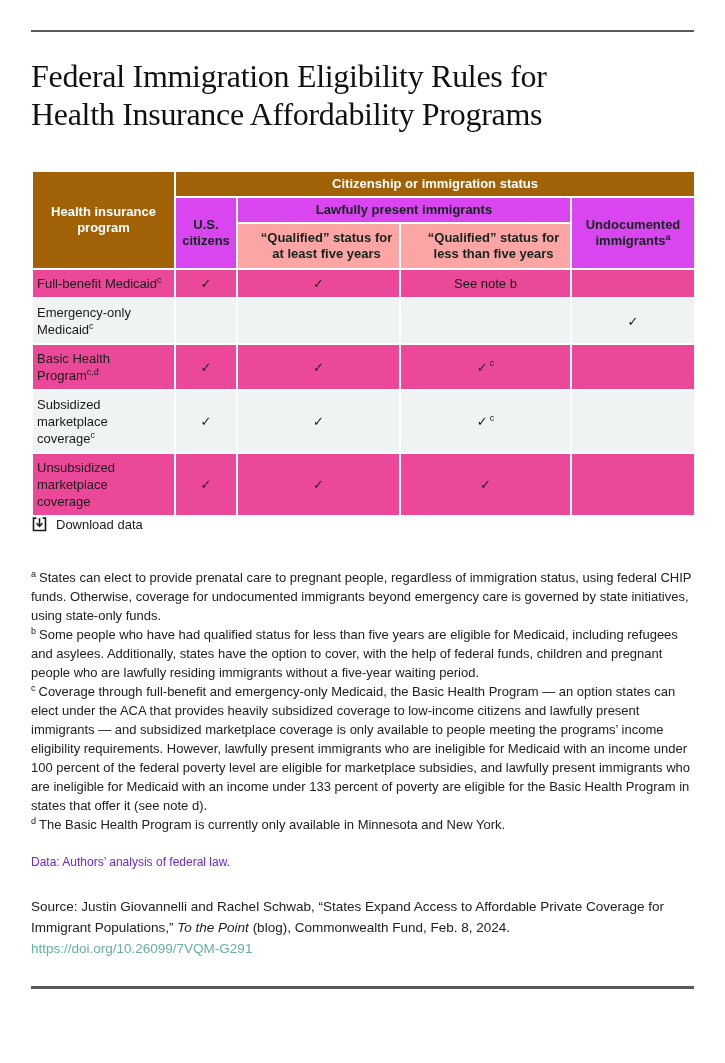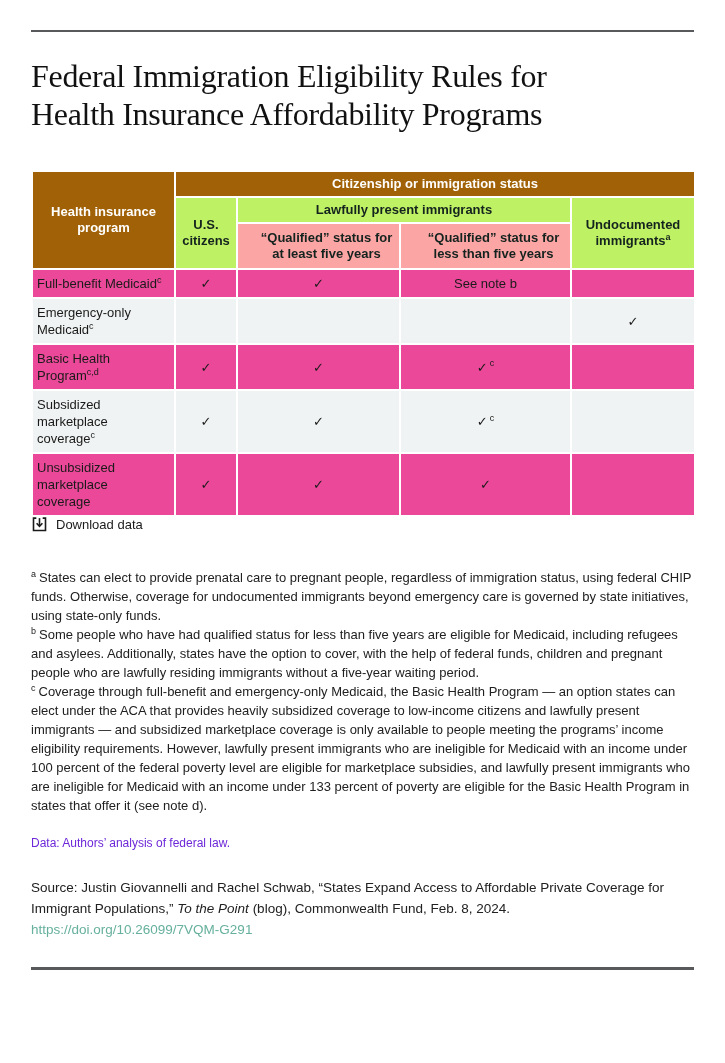--- a/index.html
+++ b/index.html
@@ -35,21 +35,21 @@
   table.elig th, table.elig td { border: 2px solid #ffffff; }
   thead th {
     font-size: 13px; font-weight: bold;
     text-align: center; vertical-align: middle;
     padding: 2px 5px; line-height: 16px;
   }
   thead tr:nth-child(1) { height: 26px; }
   thead tr:nth-child(2) { height: 26px; }
   thead tr:nth-child(3) { height: 46px; }
   .h-dark  { background: #a16207; color: #ffffff; }
-  .h-med   { background: #bef264; color: #15231e; }
+  .h-med   { background: #d946ef; color: #15231e; }
   .h-light { background: #fca5a5; color: #15231e; padding-left: 21px; }
 
   tbody td {
     font-size: 13px; line-height: 17px;
     text-align: center; vertical-align: middle;
     padding: 5px 4px; background: #ec4899;
   }
   tbody td.prog { text-align: left; padding-left: 4px; }
   tbody tr:nth-child(even) td { background: #f0f3f3; }
 
@@ -153,20 +153,21 @@
       <path d="M8 1.2 V9.4" fill="none" stroke="#1a1a1a" stroke-width="1.7"></path>
       <path d="M4.9 6.6 L8 9.9 L11.1 6.6" fill="none" stroke="#1a1a1a" stroke-width="1.7"></path>
     </svg>
     <span>Download data</span>
   </div>
 
   <div class="notes">
     <div class="note"><sup>a</sup><span>States can elect to provide prenatal care to pregnant people, regardless of immigration status, using federal CHIP funds. Otherwise, coverage for undocumented immigrants beyond emergency care is governed by state initiatives, using state-only funds.</span></div>
     <div class="note"><sup>b</sup><span>Some people who have had qualified status for less than five years are eligible for Medicaid, including refugees and asylees. Additionally, states have the option to cover, with the help of federal funds, children and pregnant people who are lawfully residing immigrants without a five-year waiting period.</span></div>
     <div class="note"><sup>c</sup><span>Coverage through full-benefit and emergency-only Medicaid, the Basic Health Program — an option states can elect under the ACA that provides heavily subsidized coverage to low-income citizens and lawfully present immigrants — and subsidized marketplace coverage is only available to people meeting the programs’ income eligibility requirements. However, lawfully present immigrants who are ineligible for Medicaid with an income under 100 percent of the federal poverty level are eligible for marketplace subsidies, and lawfully present immigrants who are ineligible for Medicaid with an income under 133 percent of poverty are eligible for the Basic Health Program in states that offer it (see note d).</span></div>
+    <div class="note"><sup>d</sup><span>The Basic Health Program is currently only available in Minnesota and New York.</span></div>
   </div>
 
   <div class="data-line">Data: Authors’ analysis of federal law.</div>
 
   <div class="source">
     <span>Source: Justin Giovannelli and Rachel Schwab, “States Expand Access to Affordable Private Coverage for Immigrant Populations,” </span><span class="it">To the Point</span><span> (blog), Commonwealth Fund, Feb. 8, 2024. </span><a>https://doi.org/10.26099/7VQM-G291</a>
   </div>
 
   <div class="rule-bottom"></div>
 

